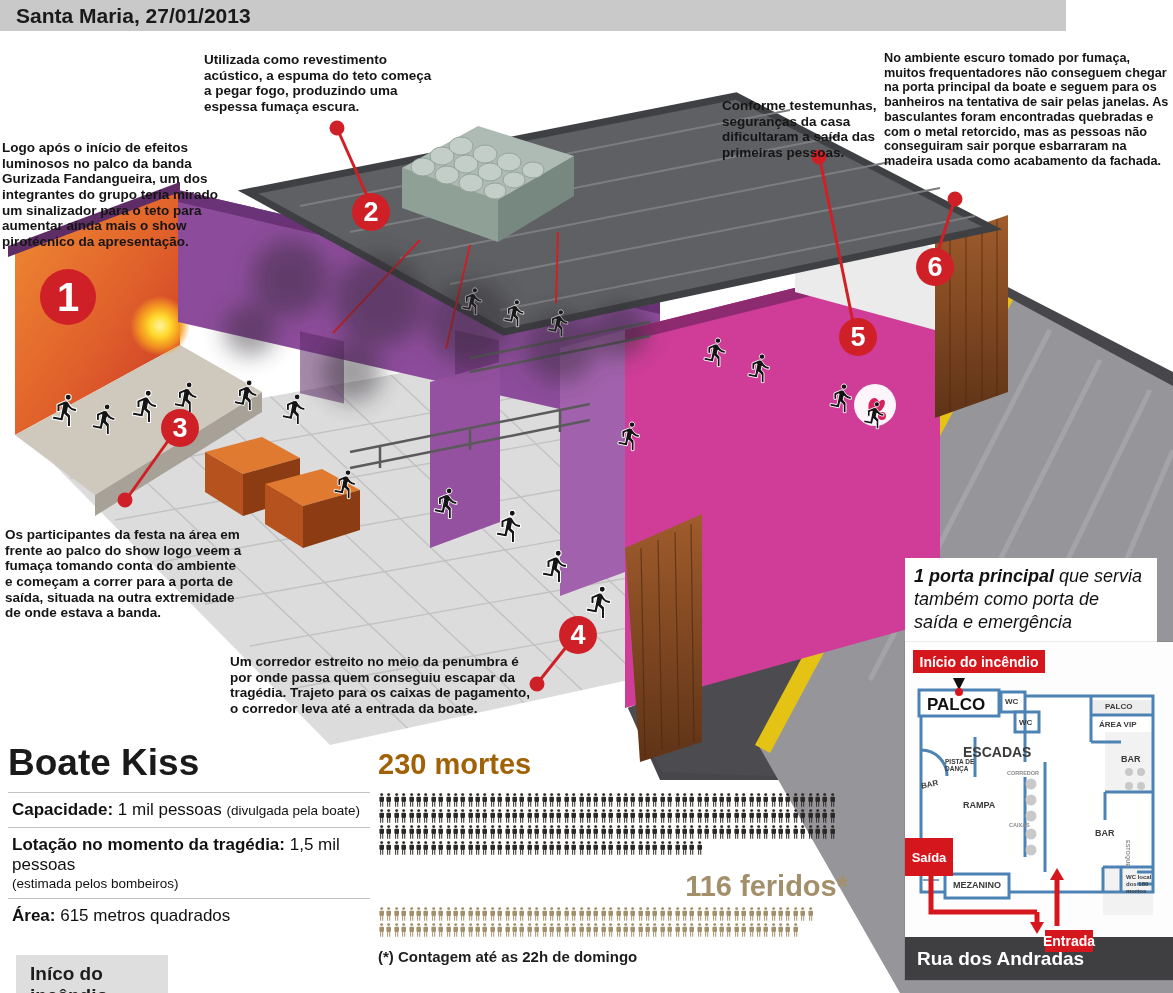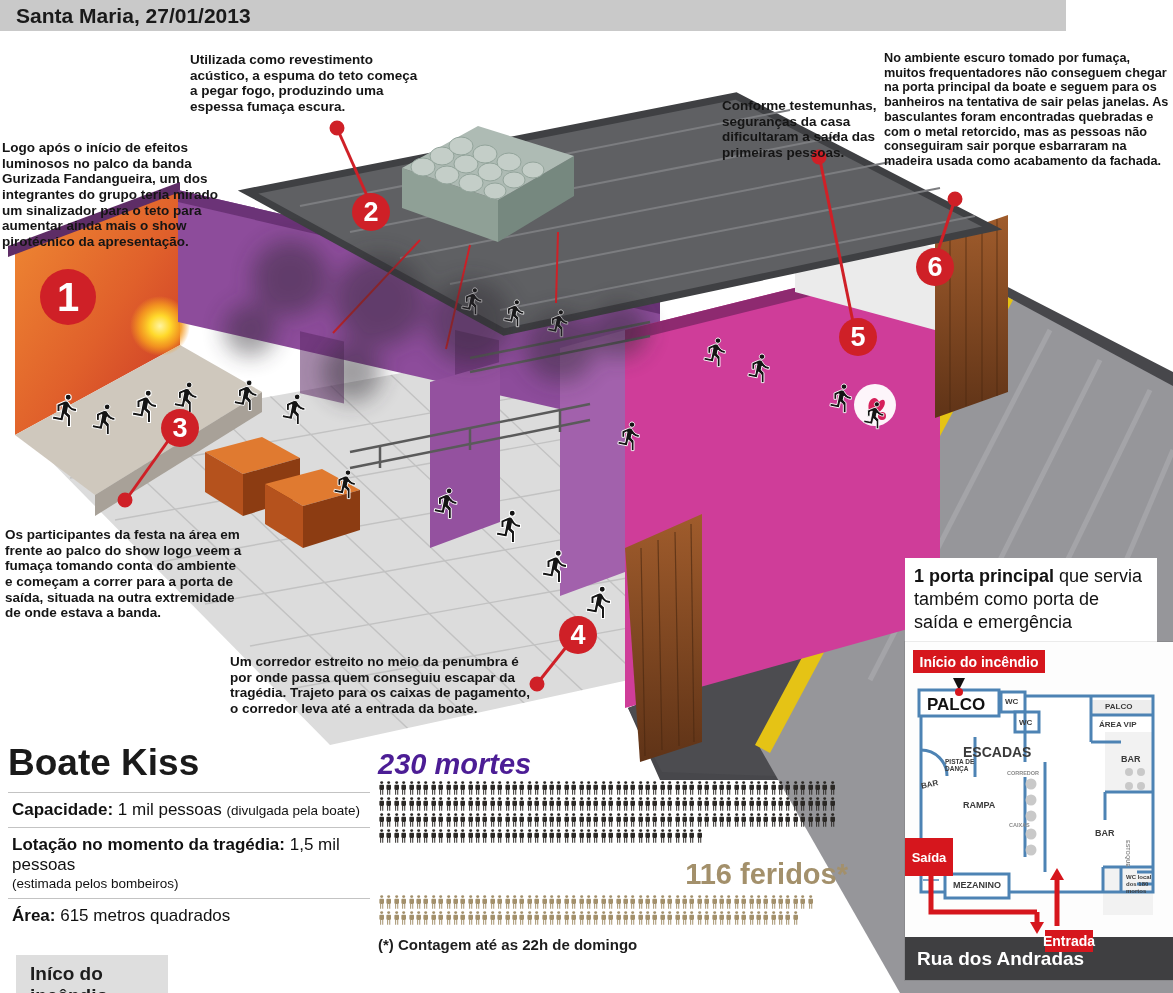--- a/index.html
+++ b/index.html
@@ -13,21 +13,21 @@
   .header-bar h1 { font-size:21px; font-weight:bold; color:#1a1a1a; letter-spacing:0; }
 
   
   #scene { position:absolute; left:0; top:0; width:1173px; height:993px; z-index:1; }
   #leaders { position:absolute; left:0; top:0; width:1173px; height:993px; z-index:5; pointer-events:none; }
 
   
   .callout { position:absolute; z-index:6; font-size:13.5px; line-height:1.16;
     font-weight:600; color:#151515; }
   .co1 { left:2px;  top:140px; width:240px; }
-  .co2 { left:190px; top:52px; width:228px; }
+  .co2 { left:204px; top:52px; width:228px; }
   .co3 { left:5px;  top:527px; width:238px; }
   .co4 { left:230px; top:654px; width:312px; }
   .co5 { left:722px; top:82px; width:158px;margin-top:16px; }
   .co6 { left:884px; top:51px; width:288px; font-size:12.7px; }
 
   
   .badge { position:absolute; z-index:7; background:#cf2027; color:#fff; border-radius:50%;
     display:flex; align-items:center; justify-content:center; font-weight:bold; }
   .b1 { left:40px;  top:269px; width:56px; height:56px; font-size:40px; }
   .b2 { left:352px; top:193px; width:38px; height:38px; font-size:27px; }
@@ -43,29 +43,29 @@
   .stat-row:last-of-type { border-bottom:1px solid #c3c3c3; }
   .stat-row b { font-weight:bold; }
   .stat-note { font-size:13.5px; }
   .stat-note.block { display:block; margin-top:1px; }
   .fire-box { margin-top:22px; margin-left:8px; width:152px; background:#dedede;
     padding:8px 12px 6px 14px; }
   .fire-box .fb-label { font-size:19px; font-weight:bold; color:#1c1c1c; }
 
   
   .casualties { position:absolute; left:378px; top:748px; width:470px; z-index:9; }
-  .deaths-title { font-size:29px; font-weight:bold; color:#4c1d95; margin-bottom:0;font-style:italic; }
+  .deaths-title { font-size:29px; font-weight:bold; color:#a16207; margin-bottom:12px; }
   .injured-title { font-size:29px; font-weight:bold; margin:14px 0 4px;text-align:right; }
   .picto-row { display:flex; height:15px; margin-bottom:1px; }
   .picto { width:7.4px; height:14px; flex:0 0 auto; }
   .footnote { margin-top:10px; font-size:15px; font-weight:bold; color:#1e1e1e; }
 
   
   .door-note { position:absolute; left:905px; top:558px; width:252px; z-index:9;
-    background:#fff; padding:7px 9px 9px 9px; font-size:18px; line-height:1.28; color:#121212; }
+    background:#fff; padding:7px 9px 9px 9px; font-size:18px; line-height:1.28; color:#121212;font-style:italic; }
   .door-note b { font-weight:bold; }
 
   .plan-panel { position:absolute; left:905px; top:642px; width:268px; height:338px;
     z-index:9; background:#fdfdfd; box-shadow:0 0 0 1px rgba(0,0,0,.08); }
   .plan-canvas { position:absolute; left:0; top:0; width:268px; height:295px; }
   .plan-label { position:absolute; color:#3a3a3a; font-weight:bold; white-space:nowrap; z-index:3;}
   .red-tag { position:absolute; background:#d6161d; color:#fff; font-weight:bold;
     display:flex; align-items:center; justify-content:center; z-index:4; }
   .street-bar { position:absolute; left:0; top:295px; width:268px; height:43px;
     background:#3f3f41; color:#fff; display:flex; align-items:center; padding-left:12px;

